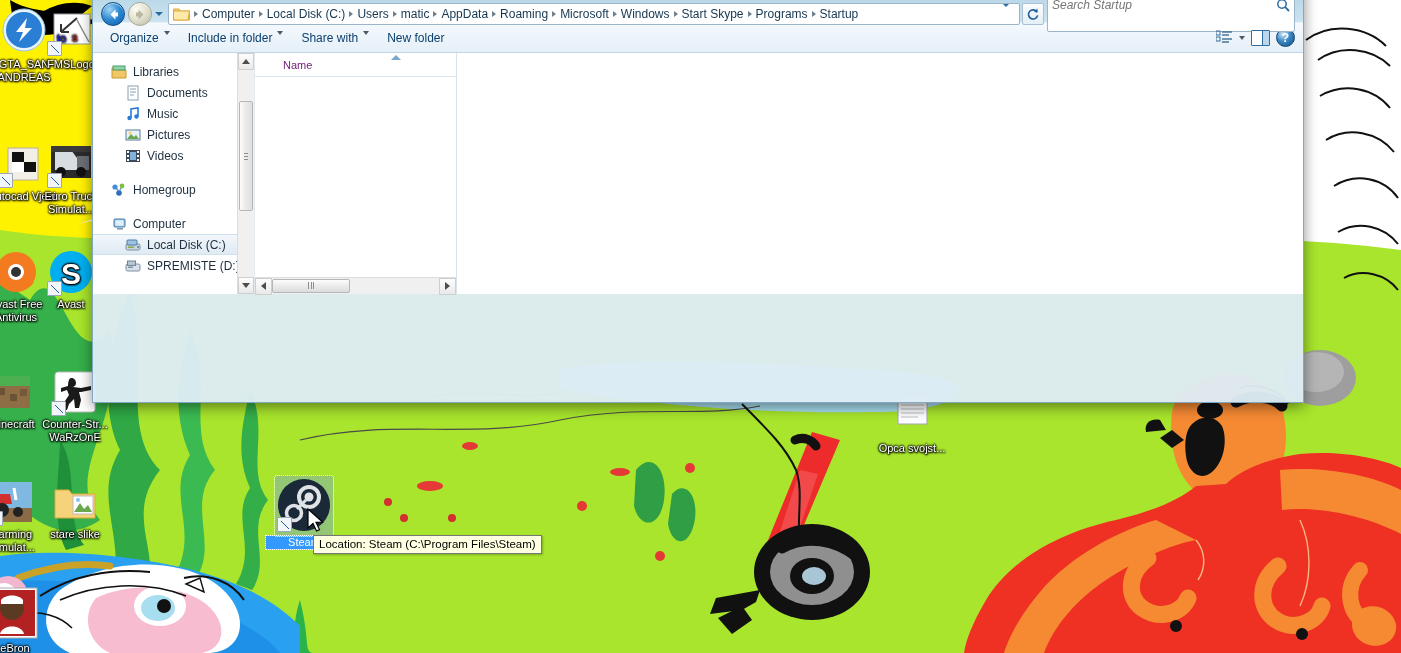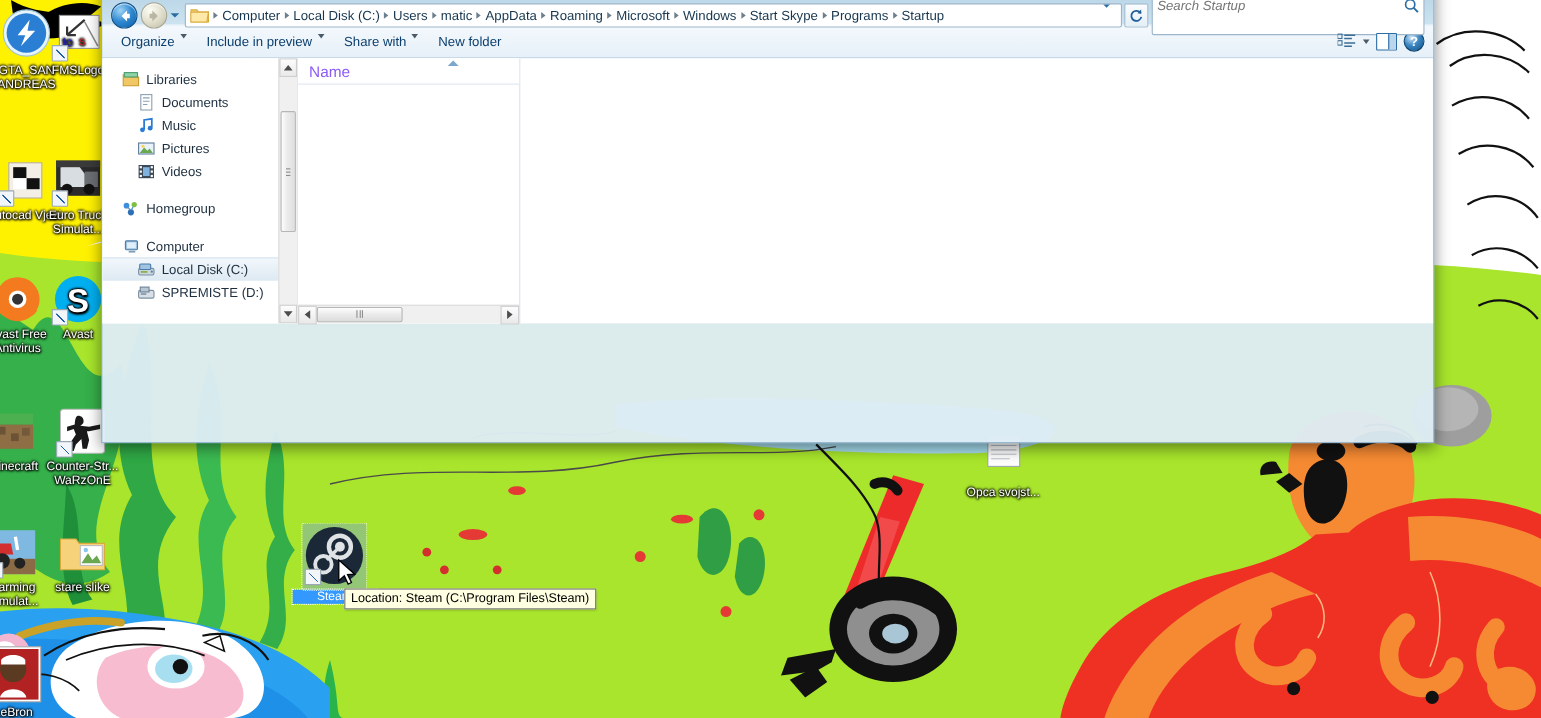--- a/index.html
+++ b/index.html
@@ -182,21 +182,21 @@
     width: 19px; height: 19px; border-radius: 50%;
     background: radial-gradient(circle at 35% 30%, #cfe6f7 0%, #3a86c4 45%, #12517f 100%);
     color: #fff; font-size: 12px; font-weight: bold;
     display: flex; align-items: center; justify-content: center;
     border: 1px solid #0d4470;
   }
 
   
   .winbody { display: flex; height: 241px; background: #fff; }
   .navpane {
-    width: 178px; flex: none; background: #fff;
+    width: 162px; flex: none; background: #fff;
     border-right: 1px solid #e2e9ef;
     position: relative; overflow: hidden;
     padding: 8px 0 0 0; font-size: 12px; color: #1d2f3f;
   }
   .navitem {
     display: flex; align-items: center; gap: 6px;
     height: 21px; padding-left: 18px; white-space: nowrap;
   }
   .navitem.lvl2 { padding-left: 32px; }
   .navitem.selected {
@@ -228,22 +228,22 @@
   .arr-lf { width:0;height:0;border-top:4px solid transparent;border-bottom:4px solid transparent;border-right:5px solid #4d4d4d; }
   .arr-rt { width:0;height:0;border-top:4px solid transparent;border-bottom:4px solid transparent;border-left:5px solid #4d4d4d; }
 
   .filepane {
     width: 202px; flex: none; background: #fff;
     border-right: 1px solid #dbe3ea;
     display: flex; flex-direction: column; position: relative;
   }
   .colhead {
     height: 24px; border-bottom: 1px solid #dfe7ee;
-    display: flex; align-items: center; padding-left: 10px;
-    font-size: 14px; color: #8b5cf6; position: relative;
+    display: flex; align-items: center; padding-left: 28px;
+    font-size: 11px; color: #701a75; position: relative;
     background: #fff;
   }
   .sortarrow {
     position: absolute; left: 136px; top: 2px;
     width: 0; height: 0; border-left: 5px solid transparent;
     border-right: 5px solid transparent; border-bottom: 5px solid #7ba7cc;
   }
   .emptymsg {
     padding: 22px 0 0 44px; font-size: 12px; color: #5b6b7b;
   }
@@ -659,21 +659,21 @@
       </div>
     </div>
   </div>
 
   <div class="cmdbar">
     <div class="cmdbtn">
       <span>Organize</span>
       <span class="cmd-caret"></span>
     </div>
     <div class="cmdbtn">
-      <span>Include in preview</span>
+      <span>Include in folder</span>
       <span class="cmd-caret"></span>
     </div>
     <div class="cmdbtn">
       <span>Share with</span>
       <span class="cmd-caret"></span>
     </div>
     <div class="cmdbtn">
       <span>New folder</span>
     </div>
 

